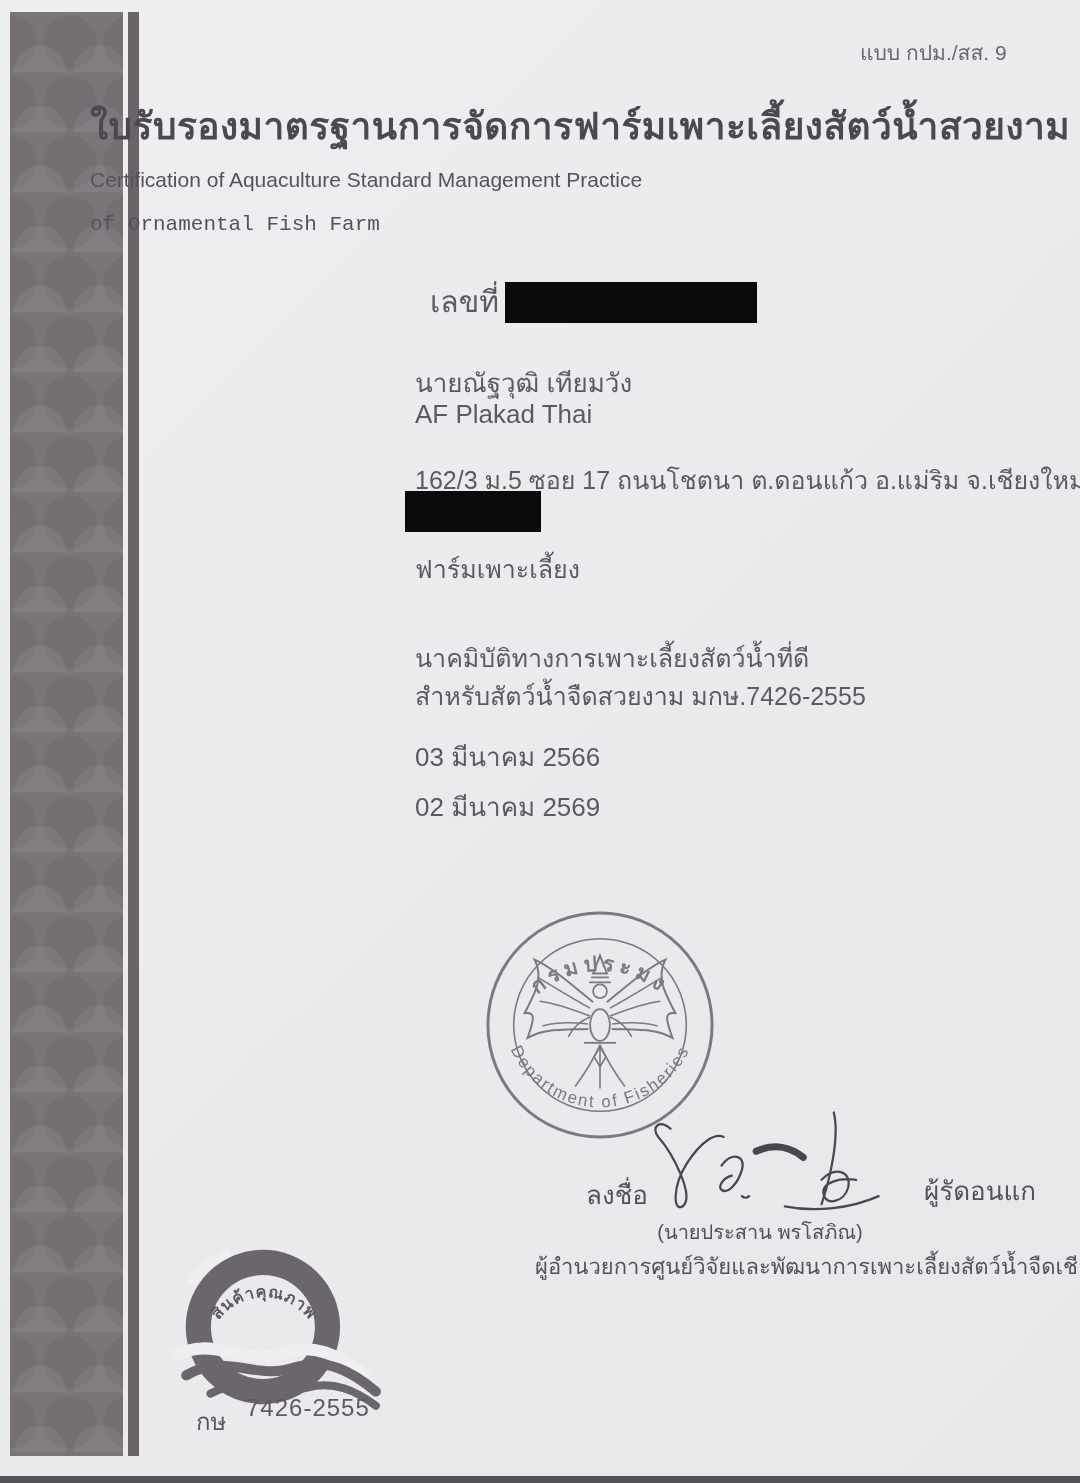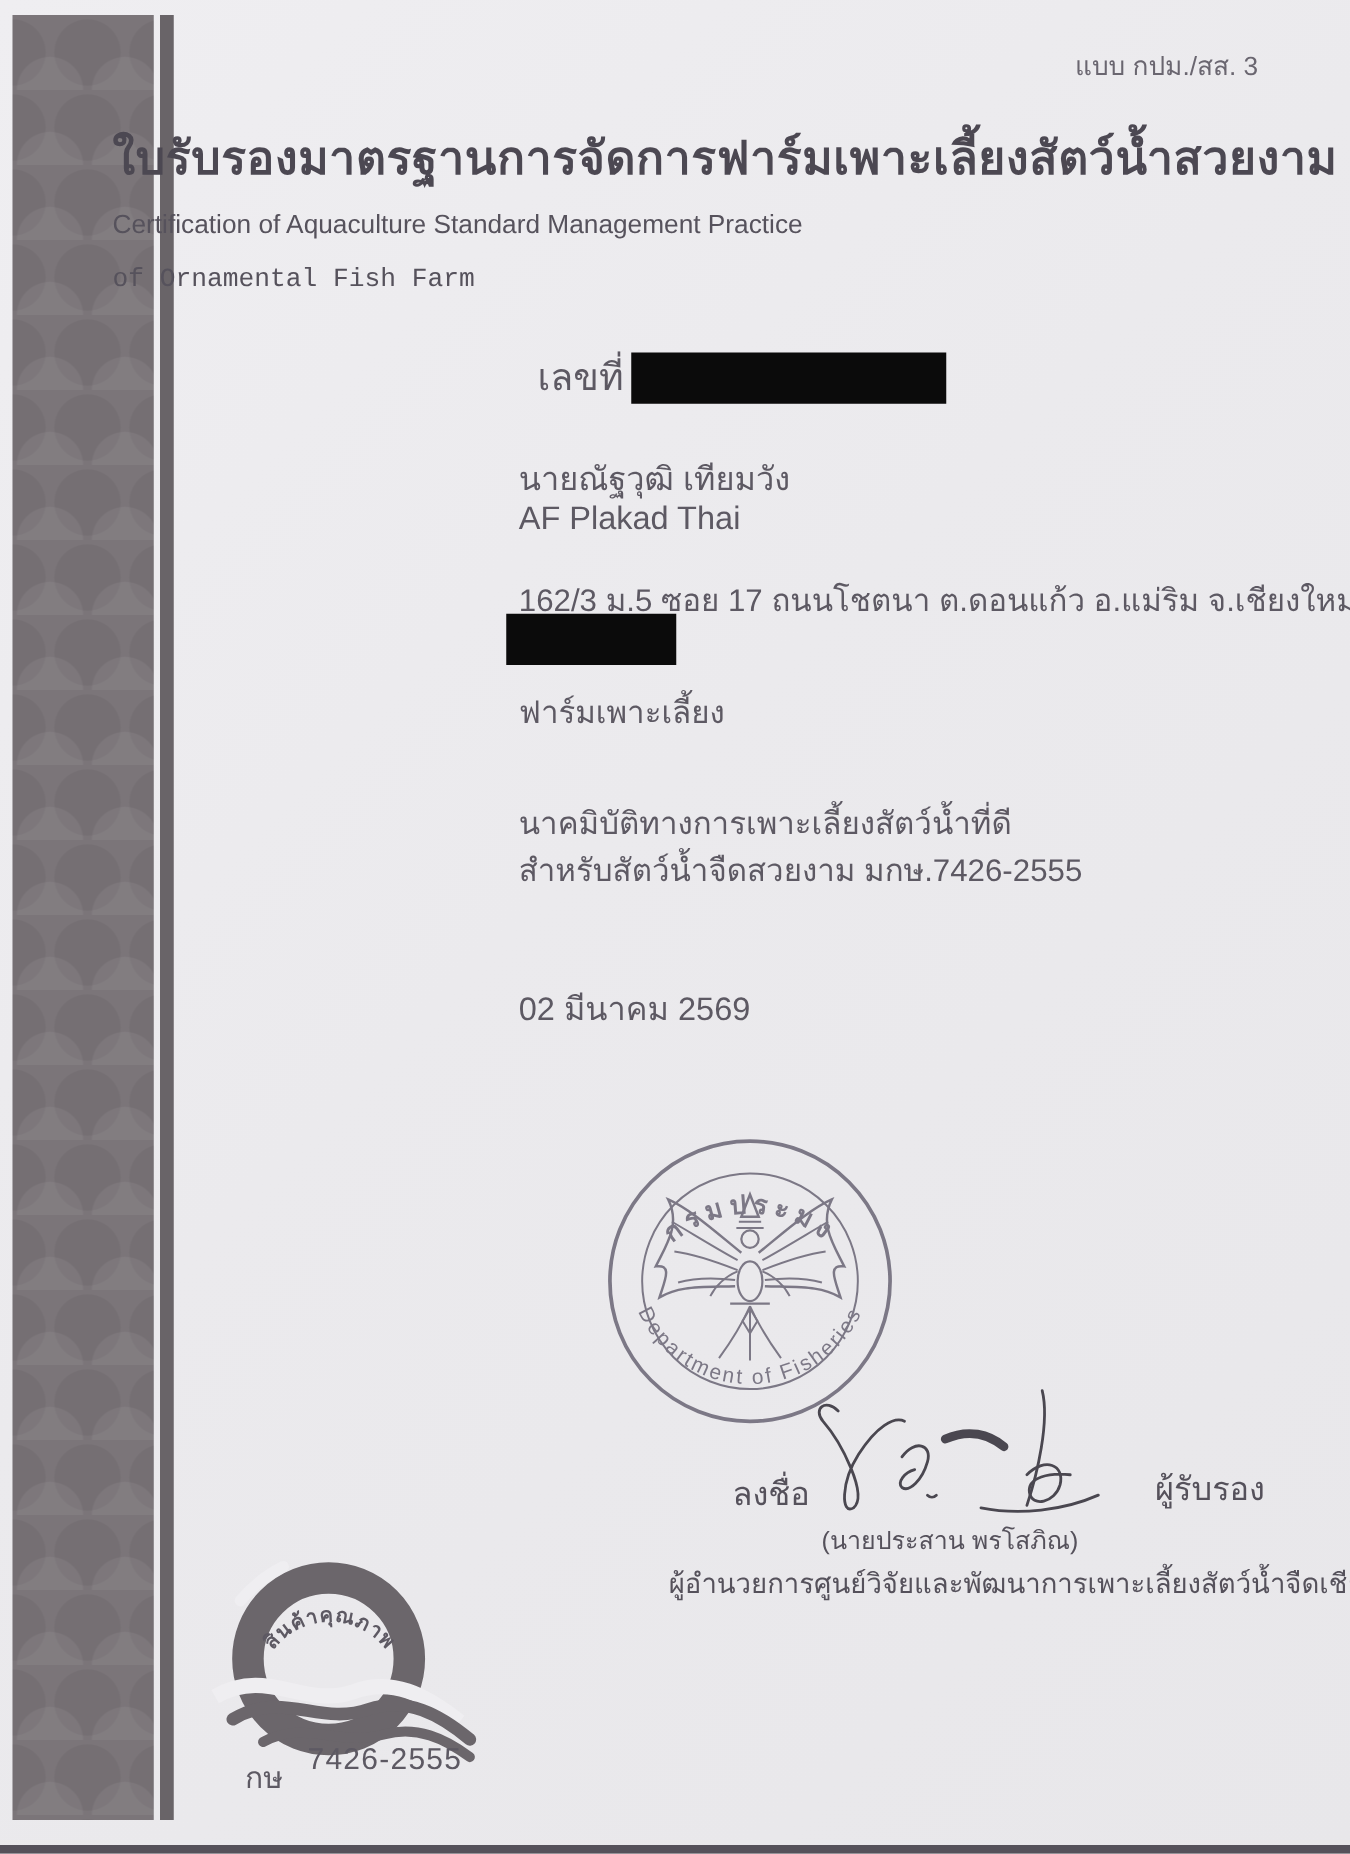--- a/index.html
+++ b/index.html
@@ -64,37 +64,38 @@
 </style>
 </head>
 <body>
 
 <div class="page">
 
   <div class="band"></div>
   <div class="stripe"></div>
   <div class="bottom-strip"></div>
 
-  <div class="txt form-code">แบบ กปม./สส. 3</div>
+  <div class="txt form-code">แบบ กปม./สส. 9</div>
 
   <div class="txt title-th">ใบรับรองมาตรฐานการจัดการฟาร์มเพาะเลี้ยงสัตว์น้ำสวยงาม</div>
   <div class="txt title-en">Certification of Aquaculture Standard Management Practice</div>
   <div class="txt title-en title-en2">of Ornamental Fish Farm</div>
 
   <div class="txt num-label">เลขที่</div>
   <div class="redact1"></div>
 
   <div class="txt body-line l-name">นายณัฐวุฒิ  เทียมวัง</div>
   <div class="txt body-line l-farm">AF Plakad Thai</div>
   <div class="txt body-line l-addr">162/3 ม.5 ซอย 17  ถนนโชตนา ต.ดอนแก้ว อ.แม่ริม  จ.เชียงใหม่</div>
   <div class="redact2"></div>
 
   <div class="txt body-line l-ftl">ฟาร์มเพาะเลี้ยง</div>
   <div class="txt body-line l-std1">นาคมิบัติทางการเพาะเลี้ยงสัตว์น้ำที่ดี</div>
   <div class="txt body-line l-std2">สำหรับสัตว์น้ำจืดสวยงาม มกษ.7426-2555</div>
+  <div class="txt body-line l-date1">03 มีนาคม 2566</div>
   <div class="txt body-line l-date2">02 มีนาคม 2569</div>
 
   <div class="seal-wrap">
     <svg viewBox="0 0 240 240" width="238" height="238">
       <defs>
         <path id="sealTopArc" d="M 28,140 A 94,94 0 0 1 212,140" fill="none"></path>
         <path id="sealBotArc" d="M 22,118 A 99,99 0 0 0 218,118" fill="none"></path>
         <g id="wingL">
           <path class="ink" stroke-width="2" d="M113,97 C92,80 72,62 54,54 C64,74 53,90 44,108 C58,106 51,120 47,133 C63,124 76,125 108,124"></path>
           <path class="ink" stroke-width="1.6" d="M110,103 C90,92 71,80 57,72"></path>
@@ -134,21 +135,21 @@
         <path d="M98,88 C100,90 103,90 105,88"></path>
         <path d="M112,44 C130,36 146,40 158,50" stroke-width="7"></path>
         <path d="M188,6 C194,30 184,72 176,96"></path>
         <path d="M176,72 C190,58 206,64 202,80 C198,94 180,98 178,86 C176,74 194,70 210,72"></path>
         <path d="M140,98 C170,104 205,100 232,88"></path>
       </g>
     </svg>
   </div>
 
   <div class="txt sign-label">ลงชื่อ</div>
-  <div class="txt cert-label">ผู้รับรอง</div>
+  <div class="txt cert-label">ผู้รัดอนแก</div>
   <div class="txt signer-name">(นายประสาน  พรโสภิณ)</div>
   <div class="txt signer-title">ผู้อำนวยการศูนย์วิจัยและพัฒนาการเพาะเลี้ยงสัตว์น้ำจืดเชียงใหม่</div>
 
   <div class="q-wrap">
     <svg viewBox="0 0 230 175" width="232" height="177">
       <defs>
         <path id="qTopArc" d="M 50,102 A 56,56 0 0 1 160,102" fill="none"></path>
       </defs>
       <circle cx="104" cy="86" r="64" fill="none" stroke="#6b666b" stroke-width="25"></circle>
       <path d="M34,40 C44,28 56,19 68,13" stroke="#efeef1" stroke-width="9" fill="none" stroke-linecap="round"></path>

